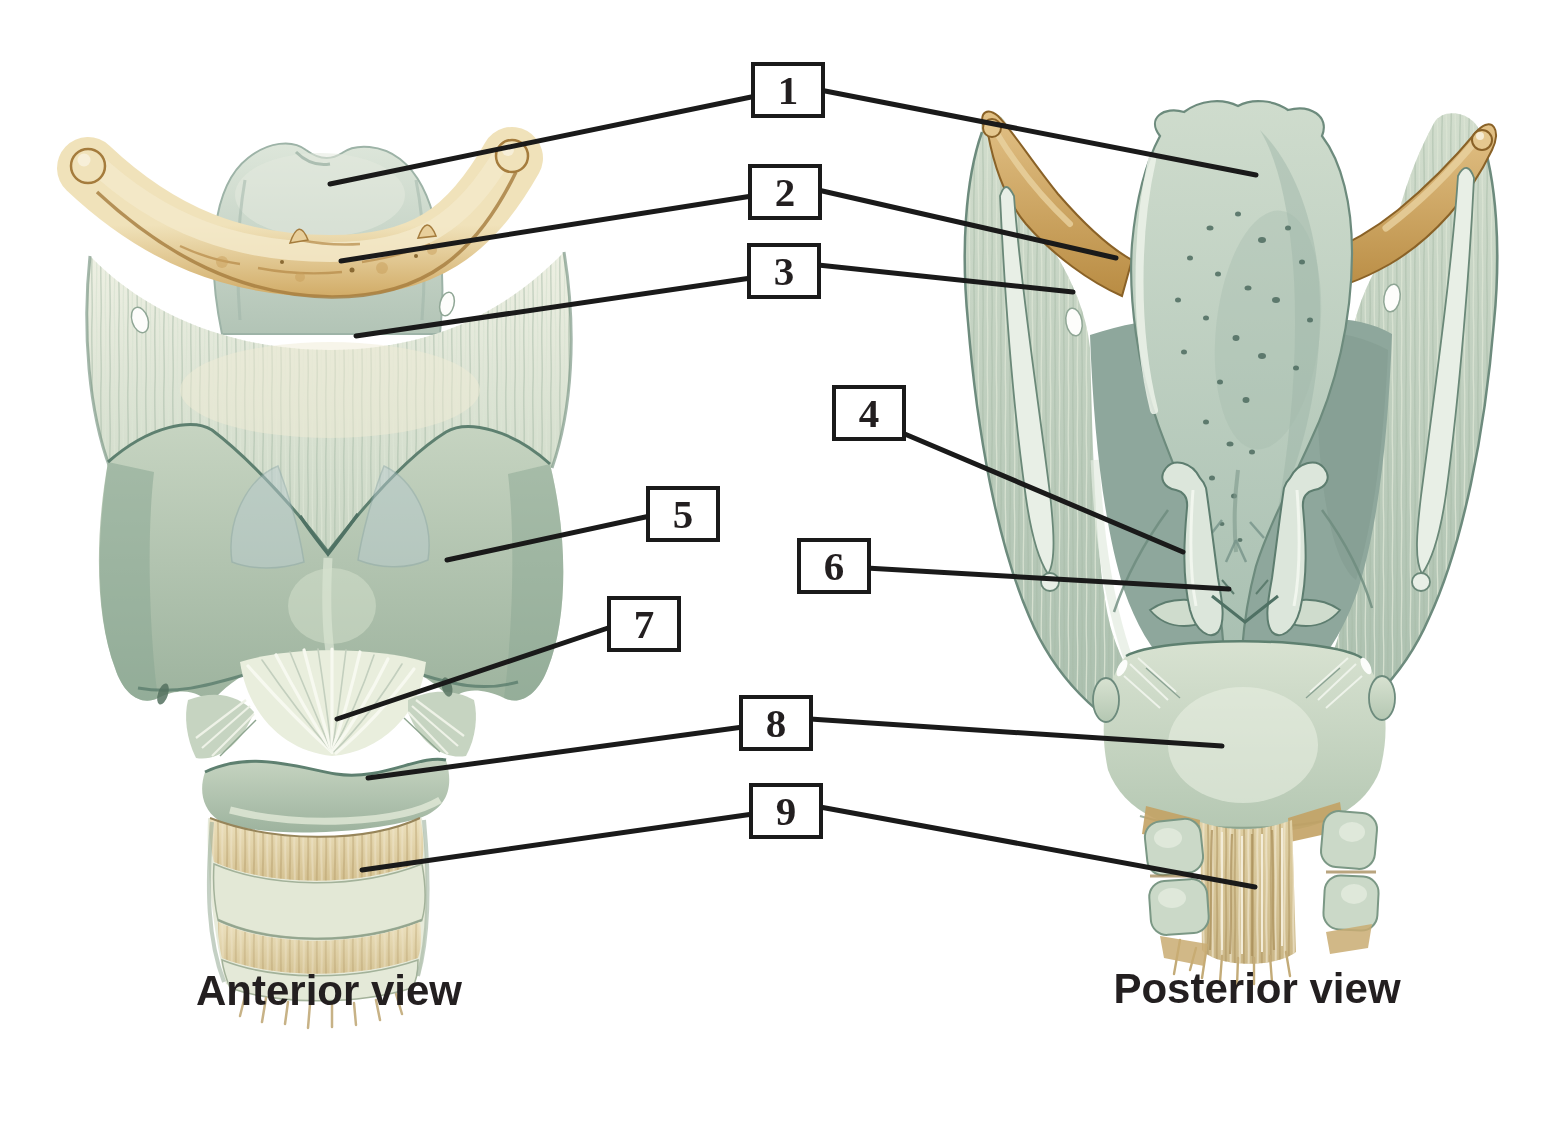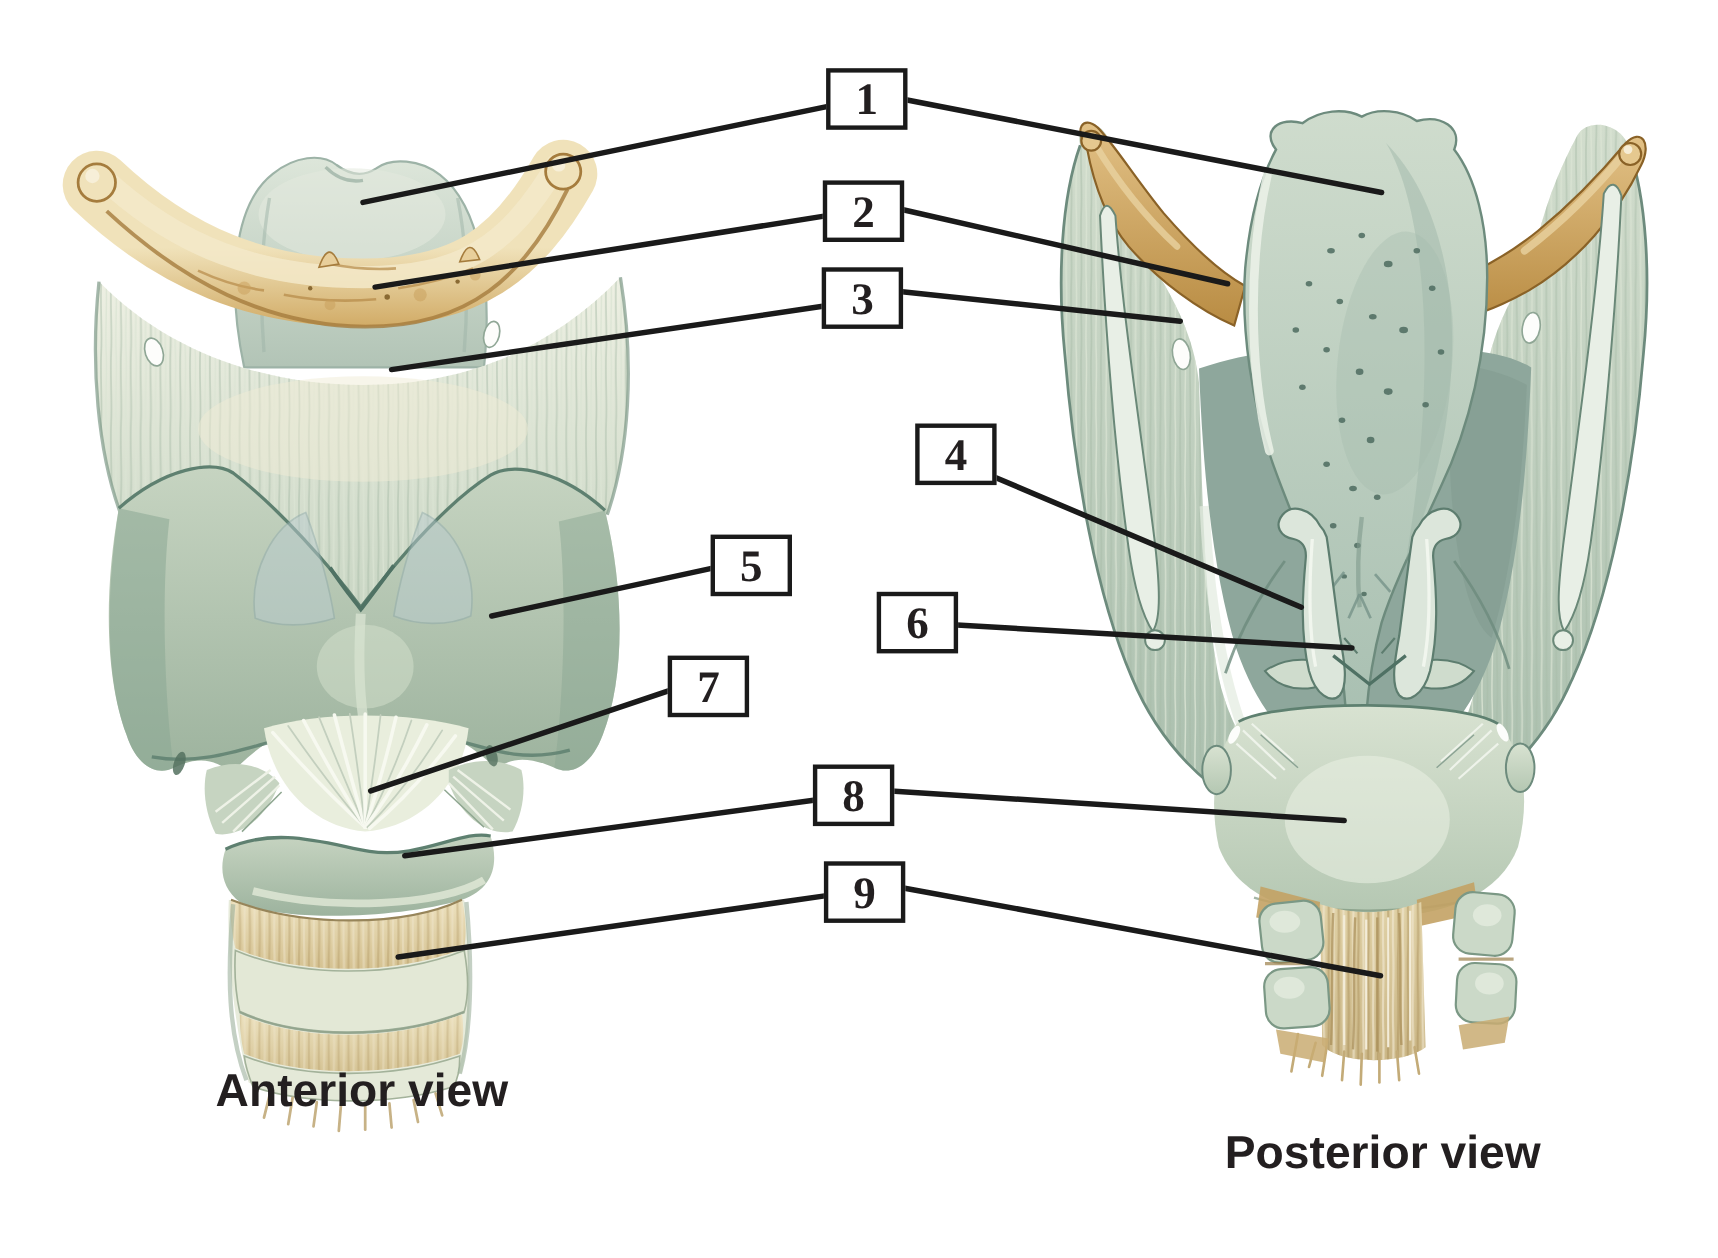--- a/index.html
+++ b/index.html
@@ -400,15 +400,15 @@
       <span>7</span>
     </div>
 <div class="label-box" style="left:739px;top:695px">
       <span>8</span>
     </div>
 <div class="label-box" style="left:749px;top:783px">
       <span>9</span>
     </div>
 
 <div class="caption" style="left:164px;top:967px">Anterior view</div>
-<div class="caption" style="left:1092px;top:1024px">Posterior view</div>
+<div class="caption" style="left:1092px;top:965px">Posterior view</div>
 
 </div>
 
 </body></html>

